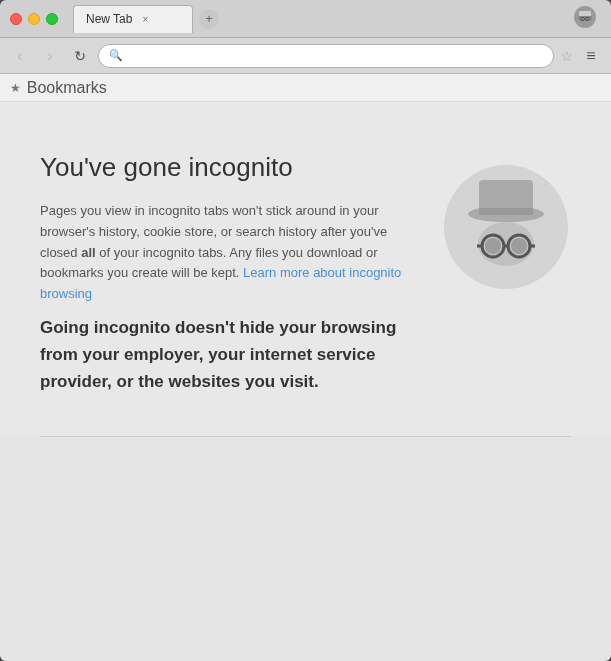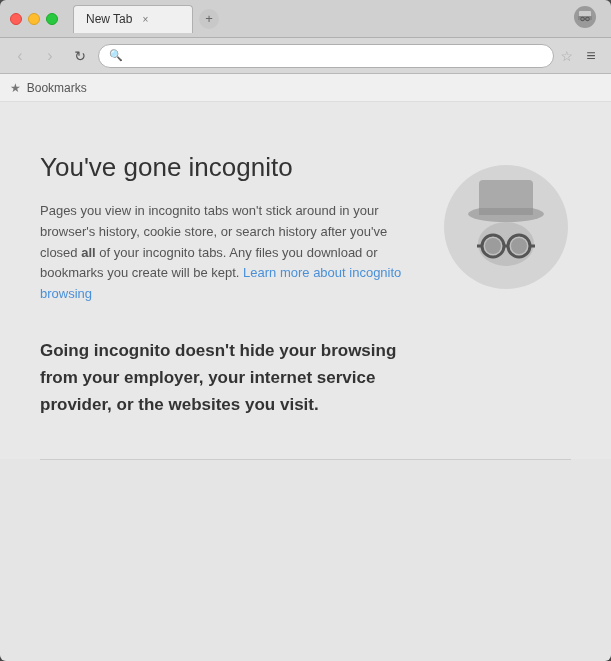--- a/index.html
+++ b/index.html
@@ -170,21 +170,21 @@
       border-bottom: 1px solid #ddd;
       flex-shrink: 0;
     }
 
     .bookmarks-star {
       color: #777;
       font-size: 12px;
     }
 
     .bookmarks-label {
-      font-size: 12px;
+      font-size: 16px;
       color: #555;
       cursor: pointer;
     }
 
     
     .content {
       background: #e5e5e5;
       flex: 1;
       overflow: hidden;
       position: relative;
@@ -207,21 +207,21 @@
       font-size: 26px;
       font-weight: 300;
       color: #333;
       margin-bottom: 18px;
     }
 
     .incognito-body {
       font-size: 13px;
       color: #555;
       line-height: 1.6;
-      margin-bottom: 32px;
+      margin-bottom: 9px;
     }
 
     .incognito-body a {
       color: #4a90d9;
       text-decoration: none;
     }
 
     .incognito-warning {
       font-size: 17px;
       color: #333;

